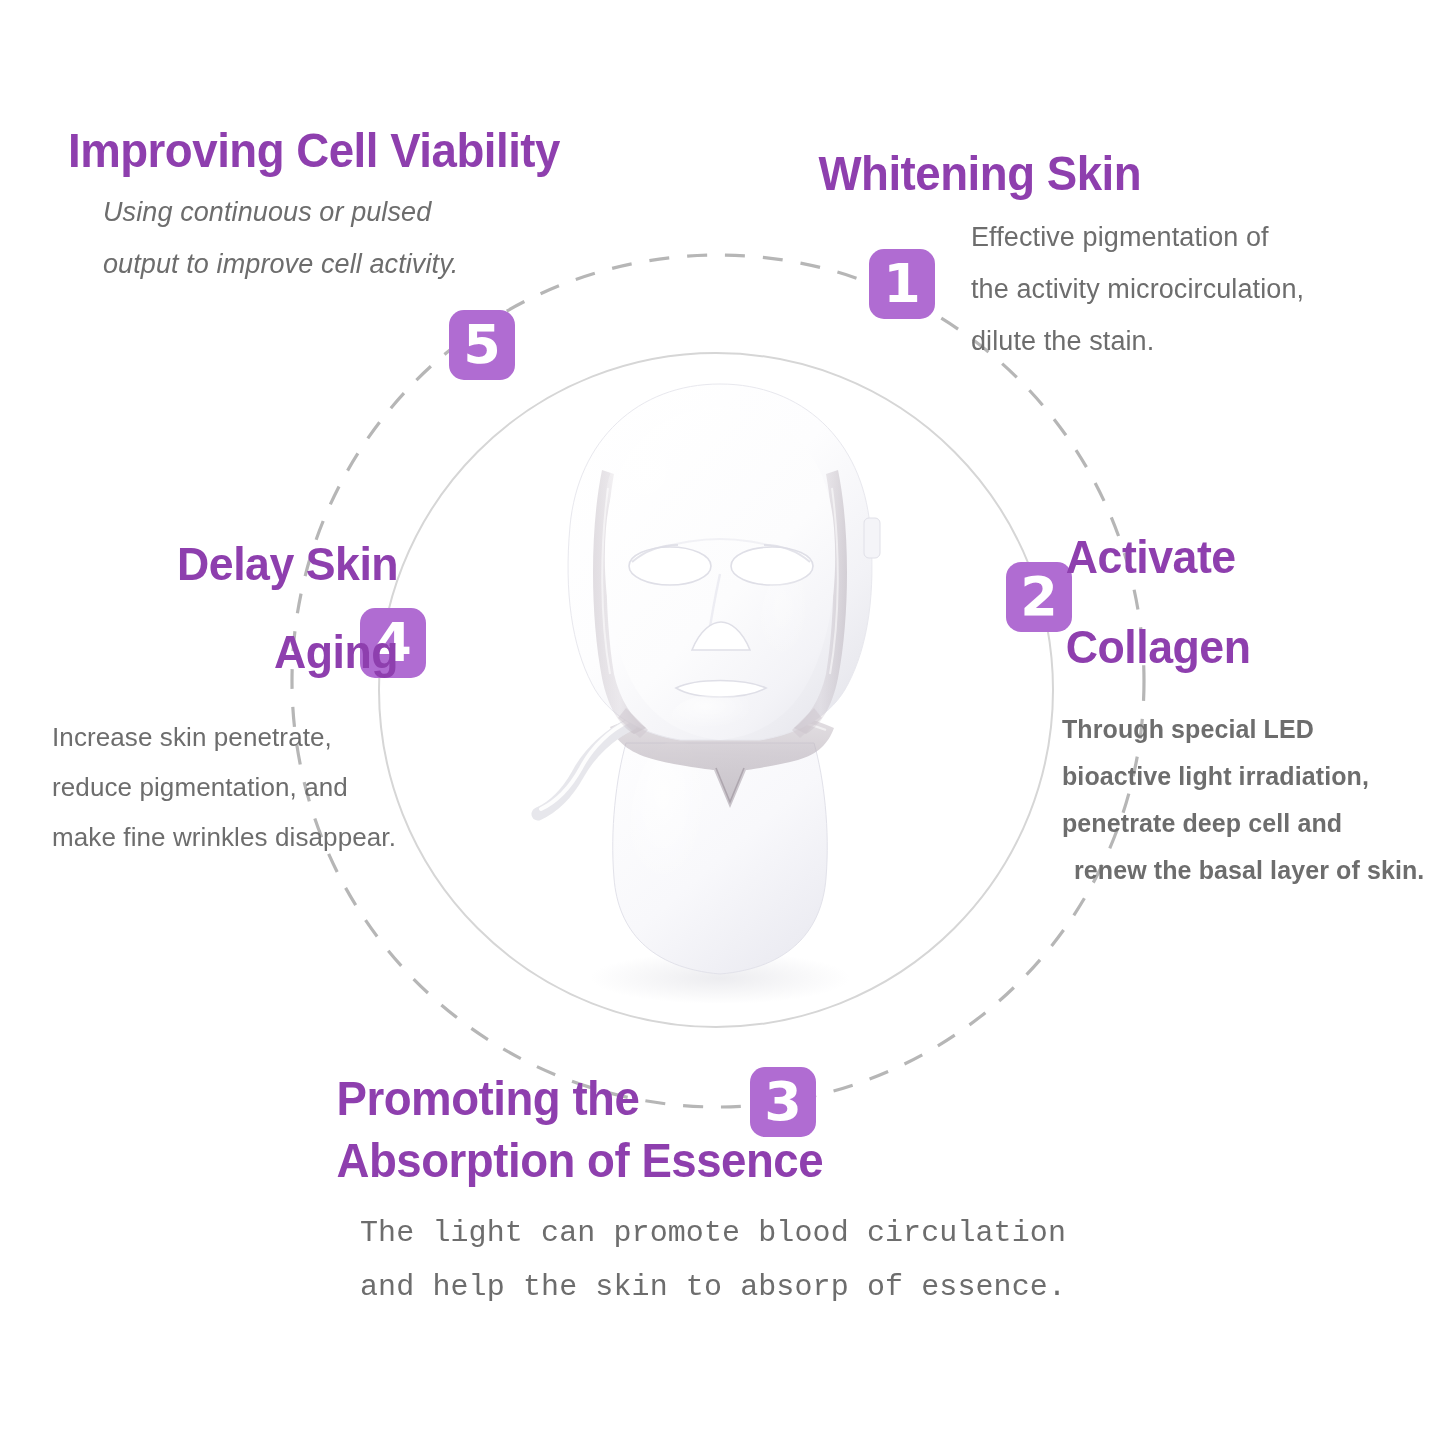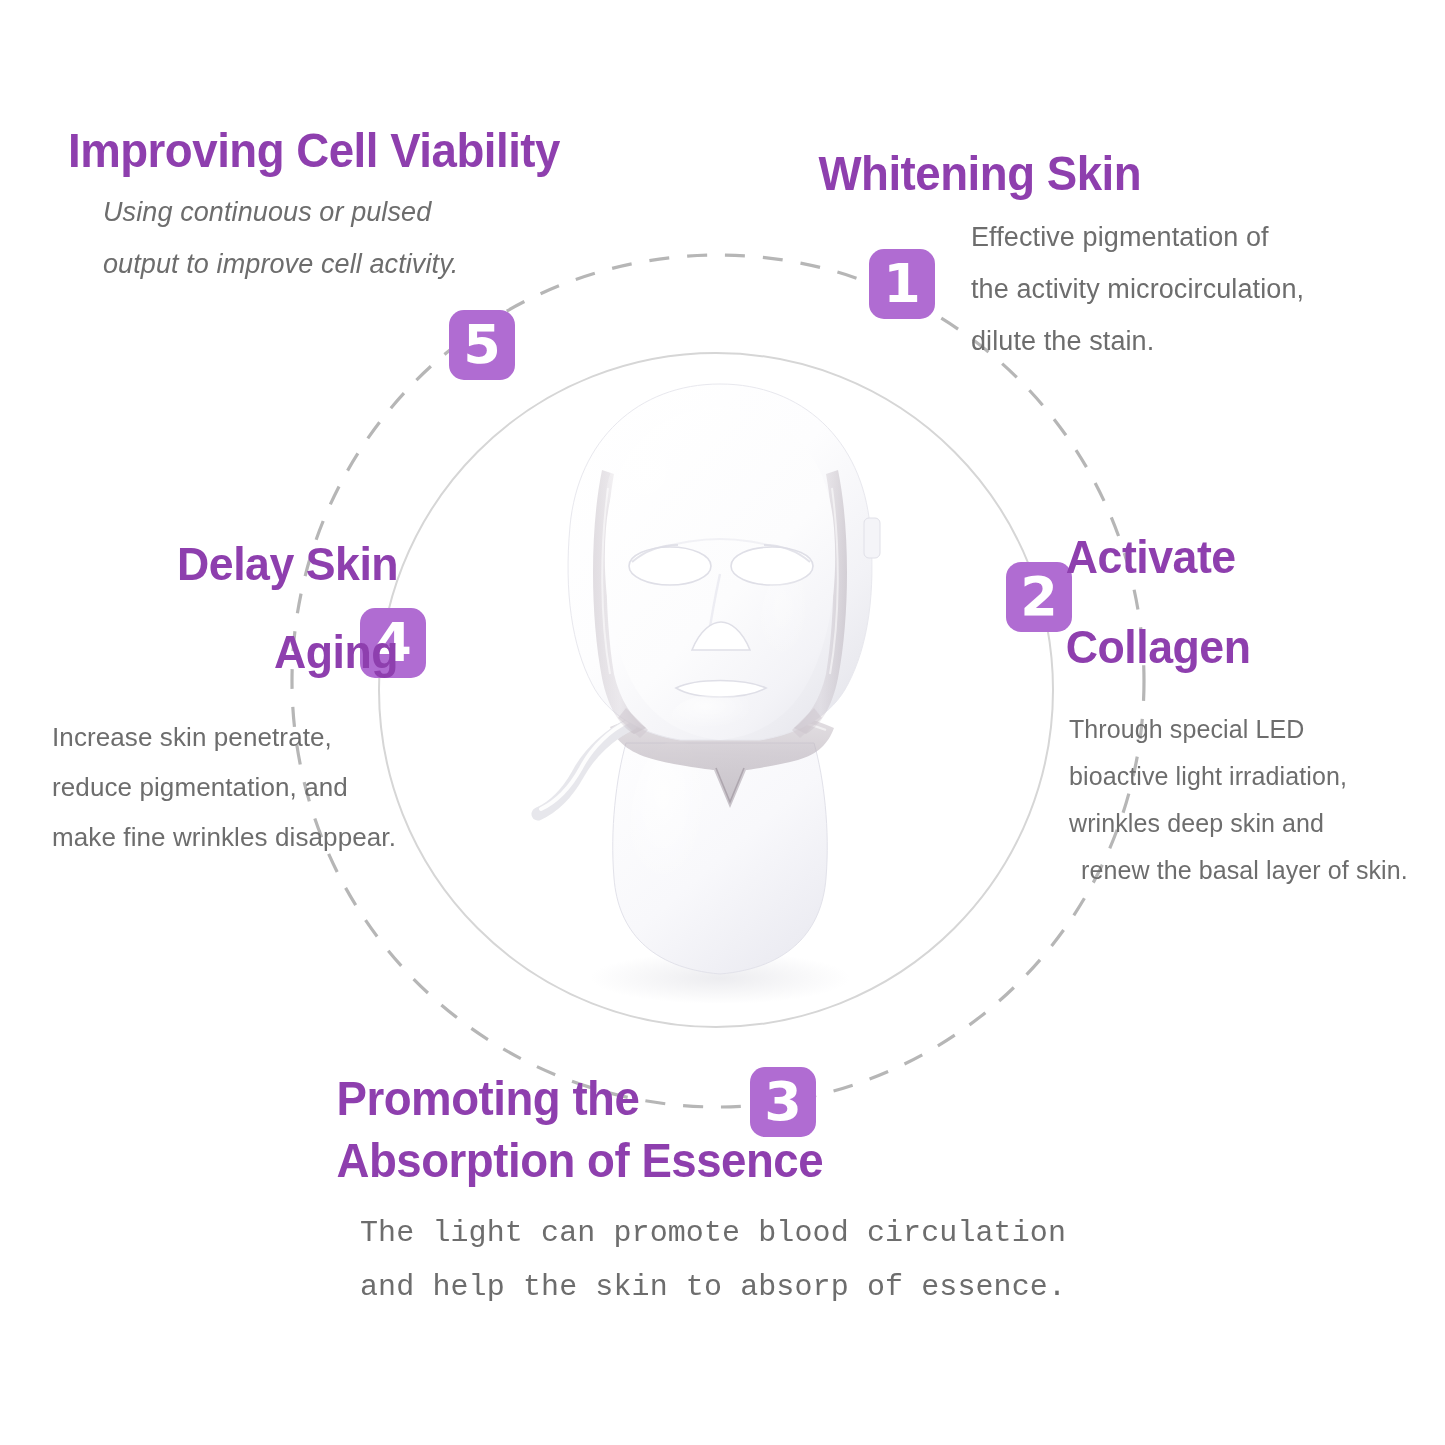--- a/index.html
+++ b/index.html
@@ -60,21 +60,21 @@
   .blk5 .p{margin-left:48px;margin-top:6px;font-style:italic;}
 
   
   .blk1{left:806px;top:145px;}
   .blk1 .h{font-size:48px;}
   .blk1 .p{margin-left:165px;margin-top:8px;}
 
   
   .blk2{left:1056px;top:512px;width:390px;}
   .blk2 .h{font-size:47px;line-height:90px;}
-  .blk2 .p{font-size:25px;line-height:47px;margin-top:14px;margin-left:13px;}
+  .blk2 .p{font-size:25px;line-height:47px;margin-top:14px;margin-left:6px;font-weight:bold;}
   .blk2 .p .ind{padding-left:12px;}
 
   
   .blk4{left:52px;top:520px;width:470px;}
   .blk4 .h{font-size:47px;line-height:88px;text-align:right;padding-right:118px;}
   .blk4 .h .l2{padding-right:0px;}
   .blk4 .p{font-size:26px;line-height:50px;margin-top:16px;}
 
   
   .blk3{left:316px;top:1068px;width:820px;}
@@ -231,21 +231,21 @@
   </div>
 
   <div class="blk blk2">
     <div class="h two-line">
       <div>Activate</div>
       <div>Collagen</div>
     </div>
     <div class="p">
       <div>Through special LED</div>
       <div>bioactive light irradiation,</div>
-      <div>wrinkles deep skin and</div>
+      <div>penetrate deep cell and</div>
       <div class="ind">renew the basal layer of skin.</div>
     </div>
   </div>
 
   <div class="blk blk4">
     <div class="h two-line">
       <div>Delay Skin</div>
       <div class="l2">Aging</div>
     </div>
     <div class="p">

